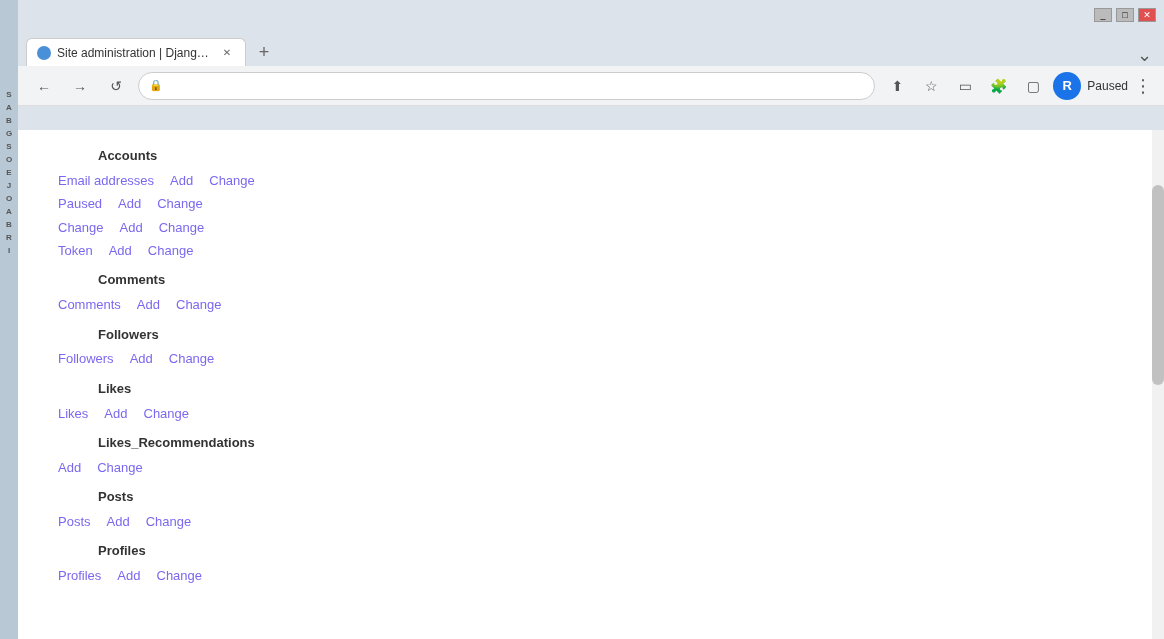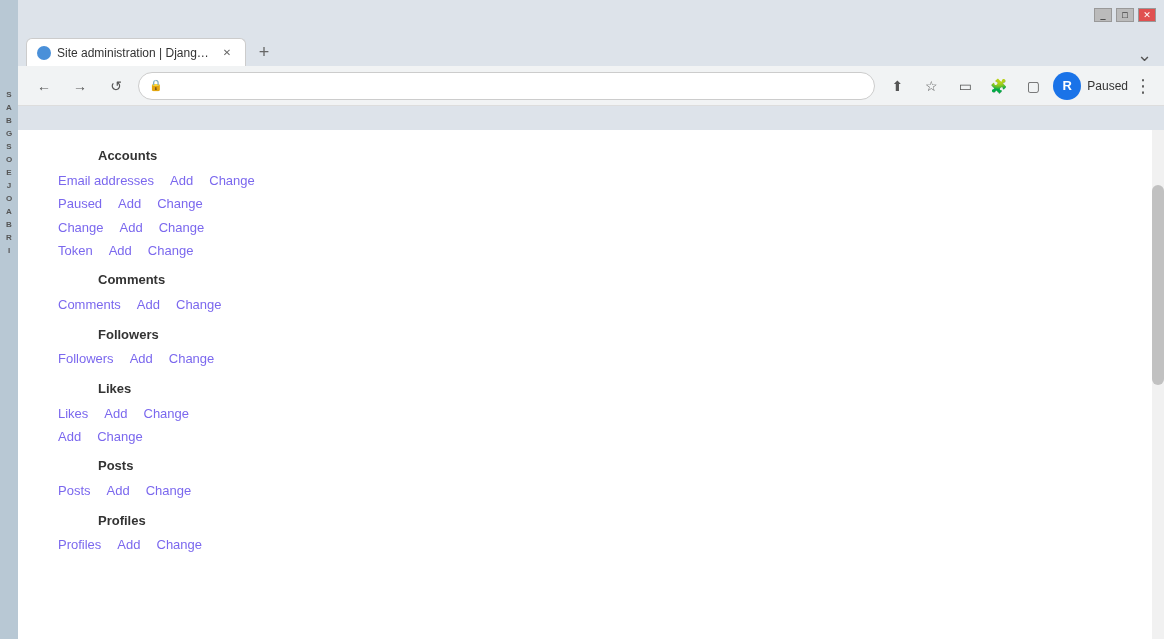--- a/index.html
+++ b/index.html
@@ -347,20 +347,21 @@
         <a class="link">Change</a>
       </div>
 
       <div class="section-header">Likes</div>
       <div class="item-row">
         <a class="link">Likes</a>
         <a class="link">Add</a>
         <a class="link">Change</a>
       </div>
 
+      <div class="section-header">Likes_Recommendations</div>
       <div class="item-row">
         <a class="link">Add</a>
         <a class="link">Change</a>
       </div>
 
       <div class="section-header">Posts</div>
       <div class="item-row">
         <a class="link">Posts</a>
         <a class="link">Add</a>
         <a class="link">Change</a>

